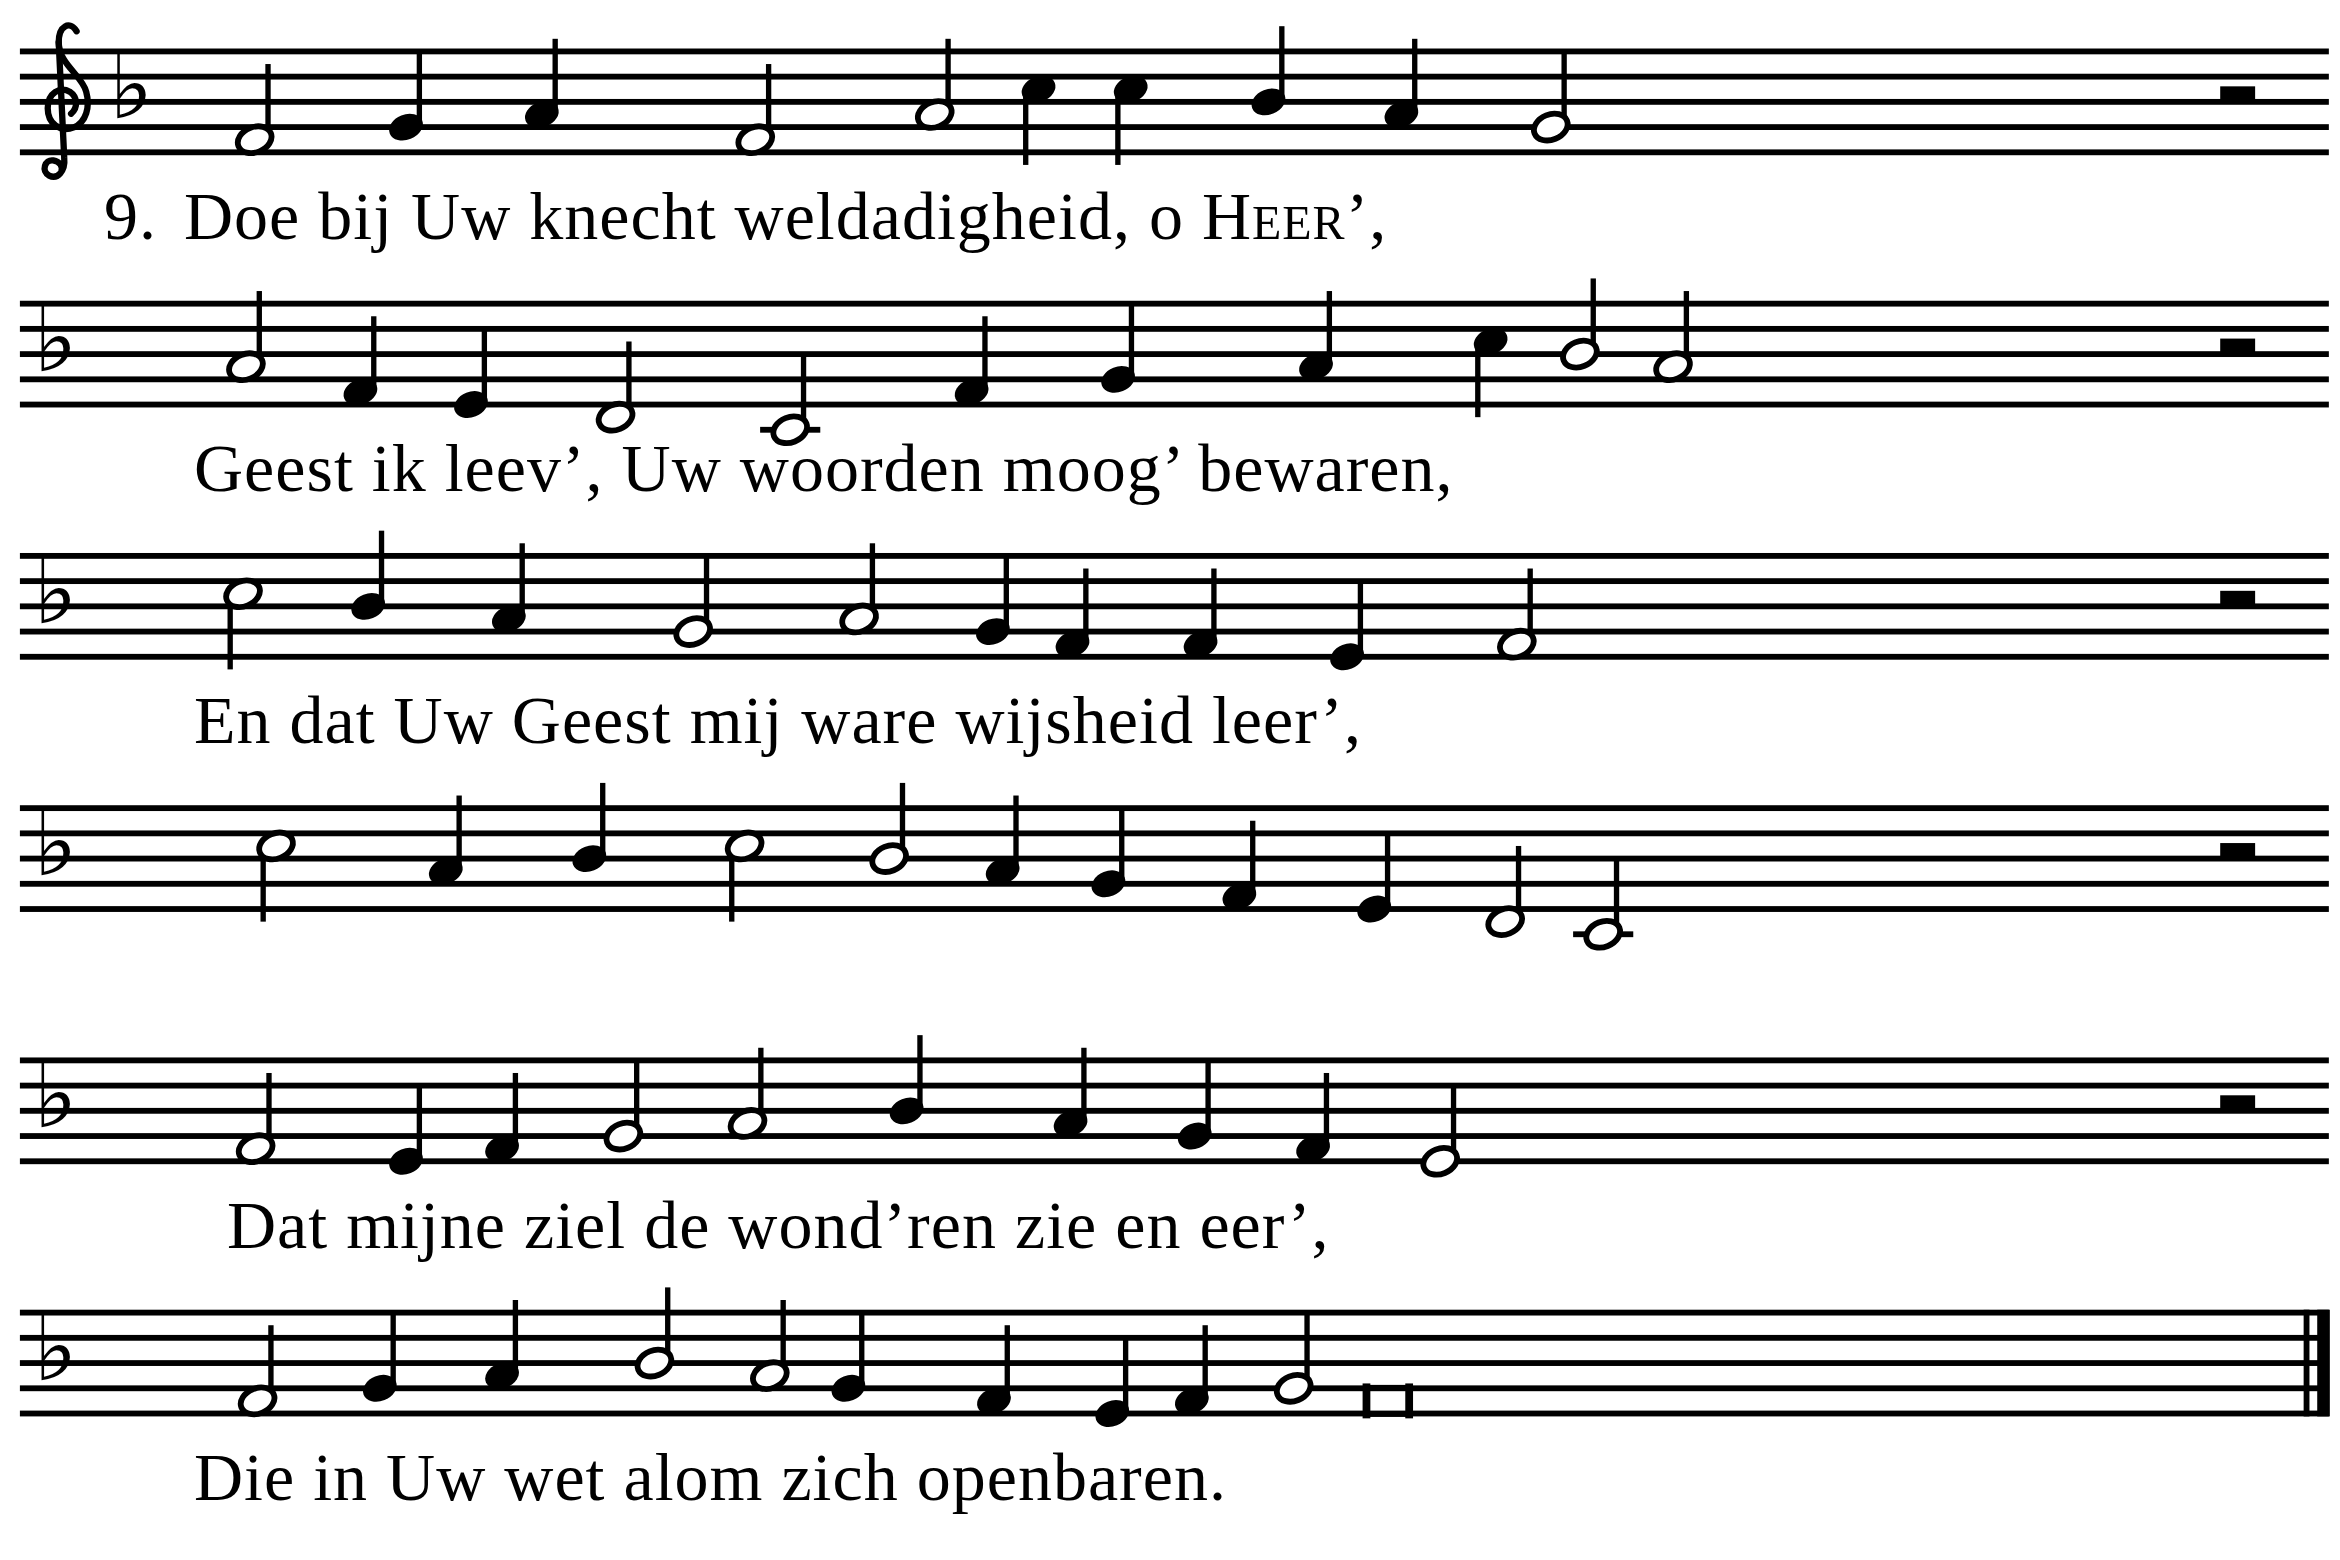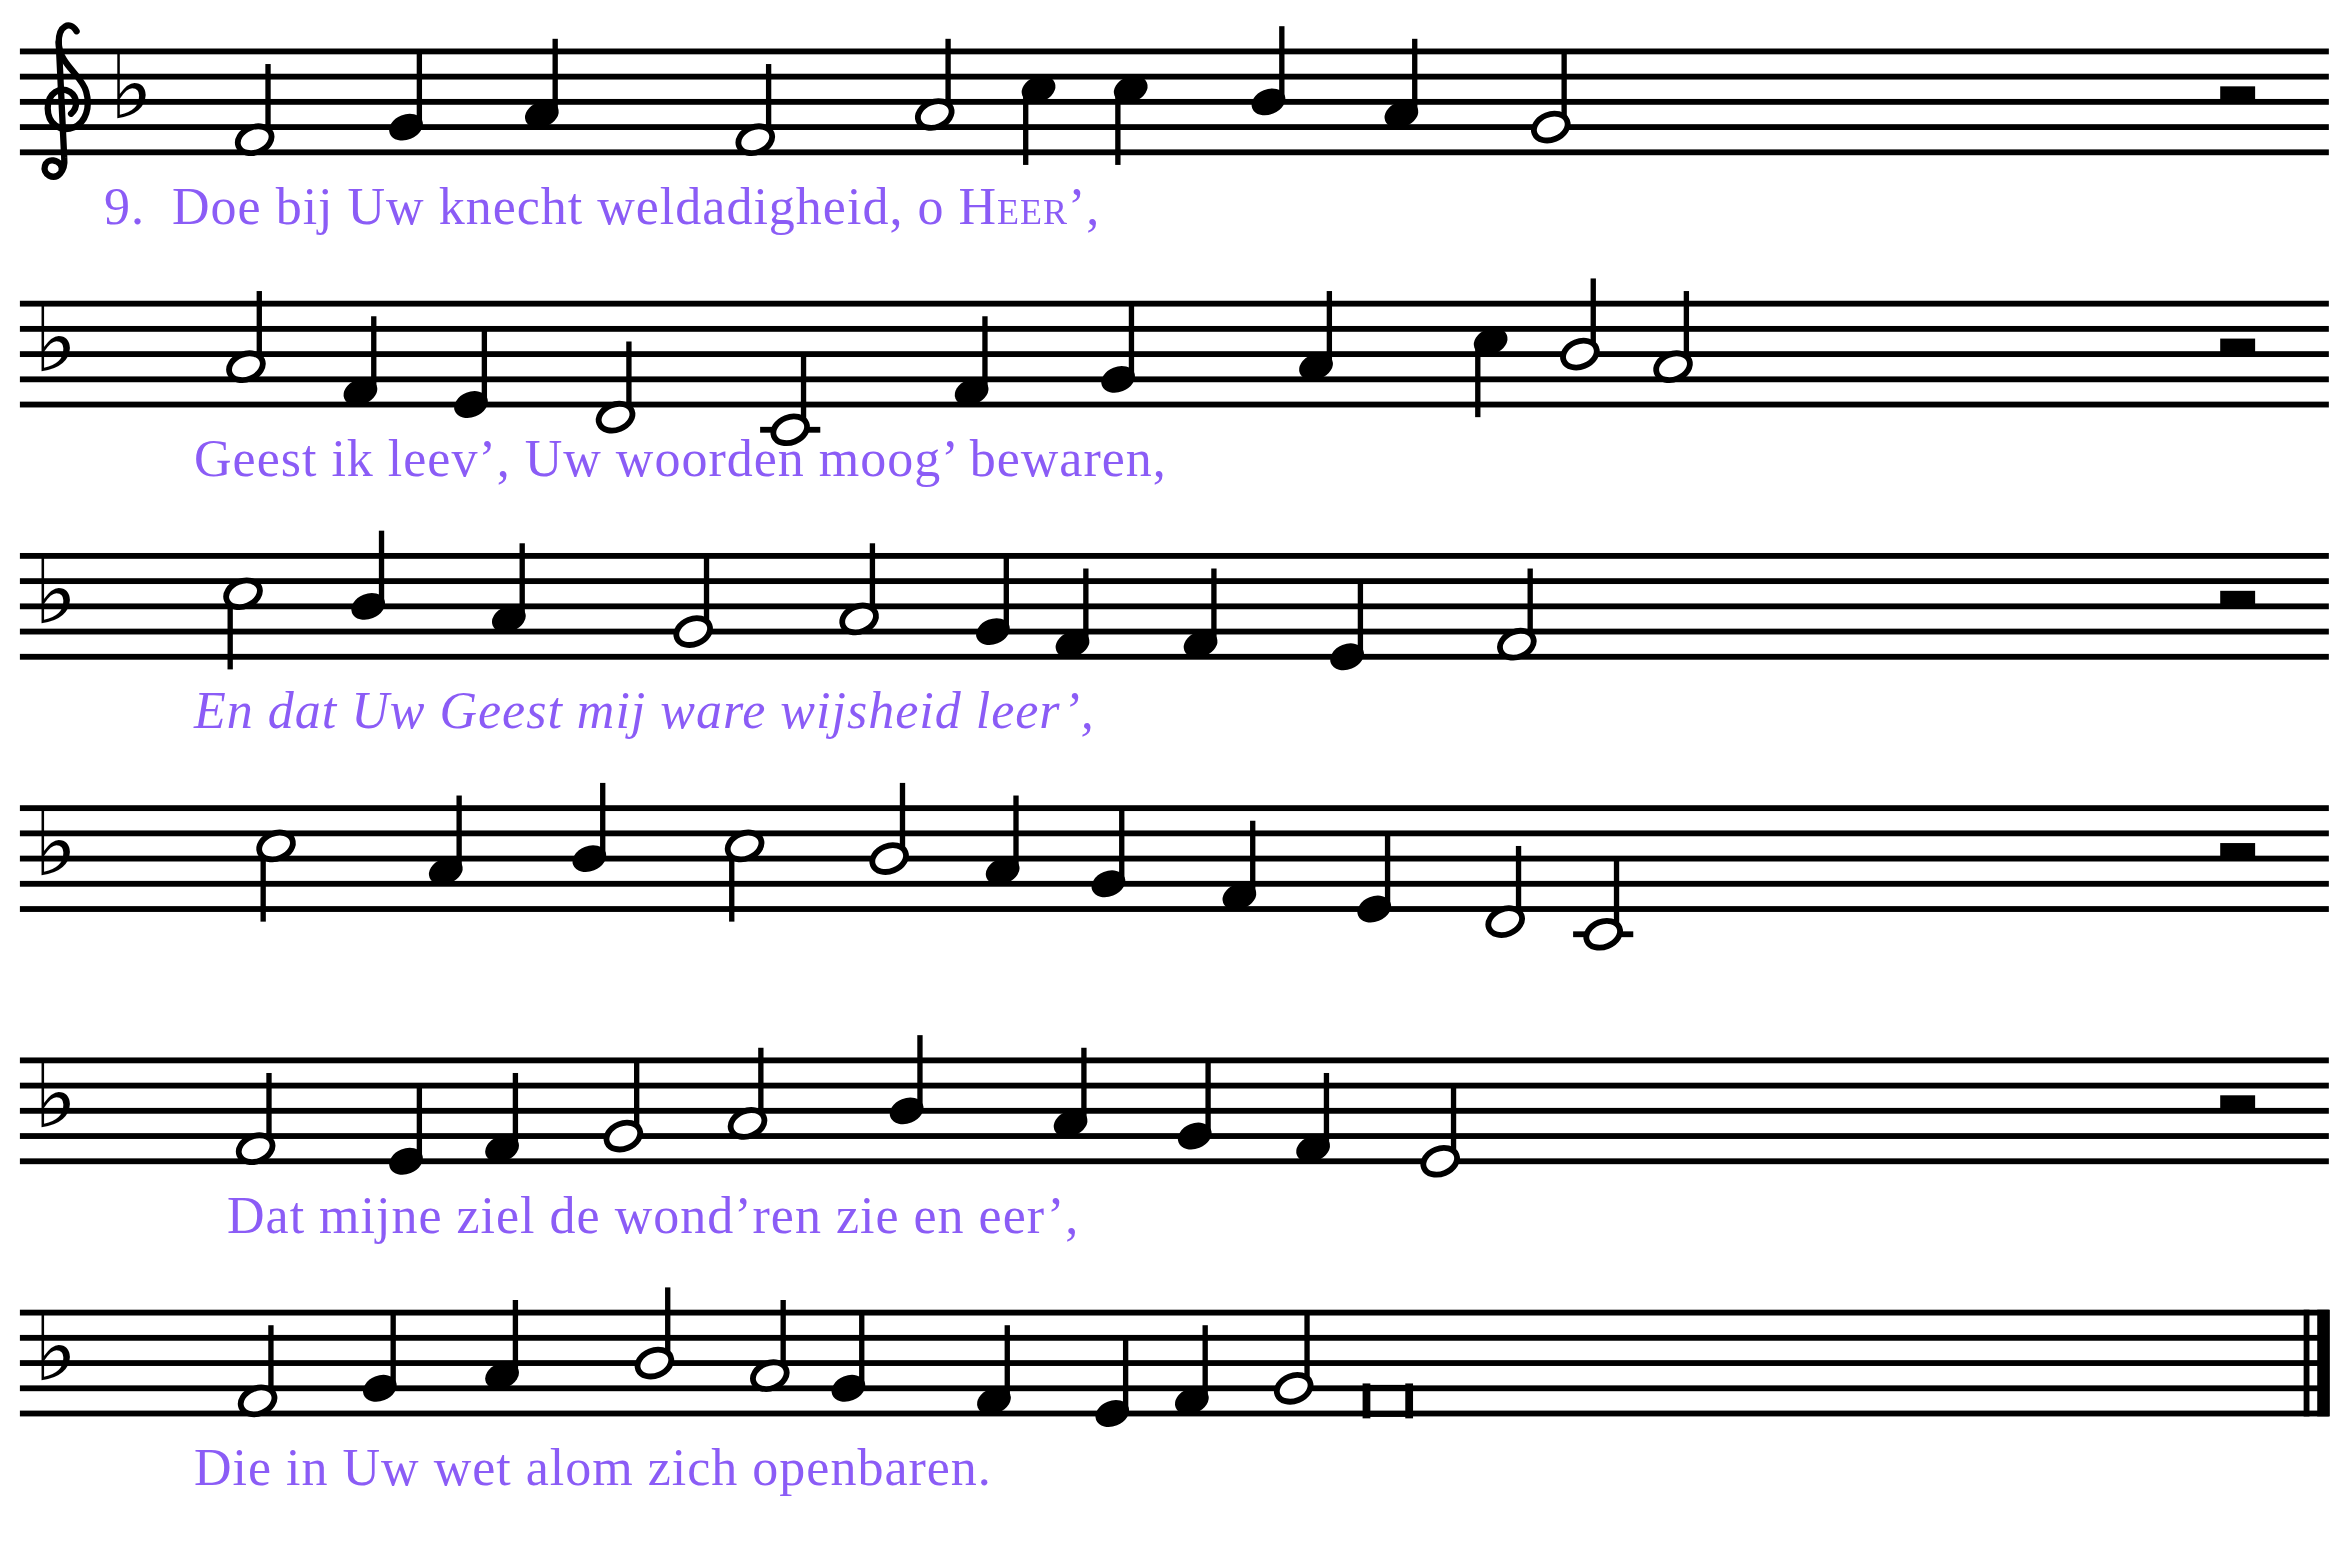--- a/index.html
+++ b/index.html
@@ -7,22 +7,22 @@
     position:relative;
     width:2341px;height:1560px;
     background:#ffffff;
     font-family:"Liberation Serif", serif;
     overflow:hidden;
   }
   #score{position:absolute;left:0;top:0;}
   .lyric-line{
     position:absolute;
     left:194px;
-    font-size:52px;
-    color:#8b5cf6;
+    font-size:68px;
+    color:#000000;
     white-space:nowrap;
     letter-spacing:1px;
   }
   .lyric-line .verse-num{margin-right:27px;}
   .lyric-line .sc{font-variant:small-caps;}
 </style>
 </head>
 <body>
 
 <div class="page">
@@ -200,17 +200,17 @@
       <ellipse cx="1333" cy="1431" rx="18" ry="13" transform="rotate(-22 1333 1431)" fill="#ffffff" stroke="#000000" stroke-width="6"></ellipse>
       <rect x="1408" y="1430" width="44" height="28" fill="none" stroke="#000000" stroke-width="5"></rect>
       <rect x="1404" y="1426" width="8" height="36" fill="#000000"></rect>
       <rect x="1448" y="1426" width="8" height="36" fill="#000000"></rect>
       <rect x="2374" y="1350" width="6" height="110" fill="#000000"></rect>
       <rect x="2388" y="1350" width="13" height="110" fill="#000000"></rect>
     </svg>
 
   <div class="lyric-line" style="left:104px; top:177px;"><span class="verse-num">9.</span><span>Doe bij Uw knecht weldadigheid, o </span><span class="sc">Heer’,</span></div>
   <div class="lyric-line" style="top:429px;"><span>Geest ik leev’, Uw woorden moog’ bewaren,</span></div>
-  <div class="lyric-line" style="top:681px;font-style:italic;"><span>En dat Uw Geest mij ware wijsheid leer’,</span></div>
+  <div class="lyric-line" style="top:681px;"><span>En dat Uw Geest mij ware wijsheid leer’,</span></div>
   <div class="lyric-line" style="top:1186px;margin-left:33px;"><span>Dat mijne ziel de wond’ren zie en eer’,</span></div>
   <div class="lyric-line" style="top:1438px;"><span>Die in Uw wet alom zich openbaren.</span></div>
 </div>
 
 
 </body></html>

